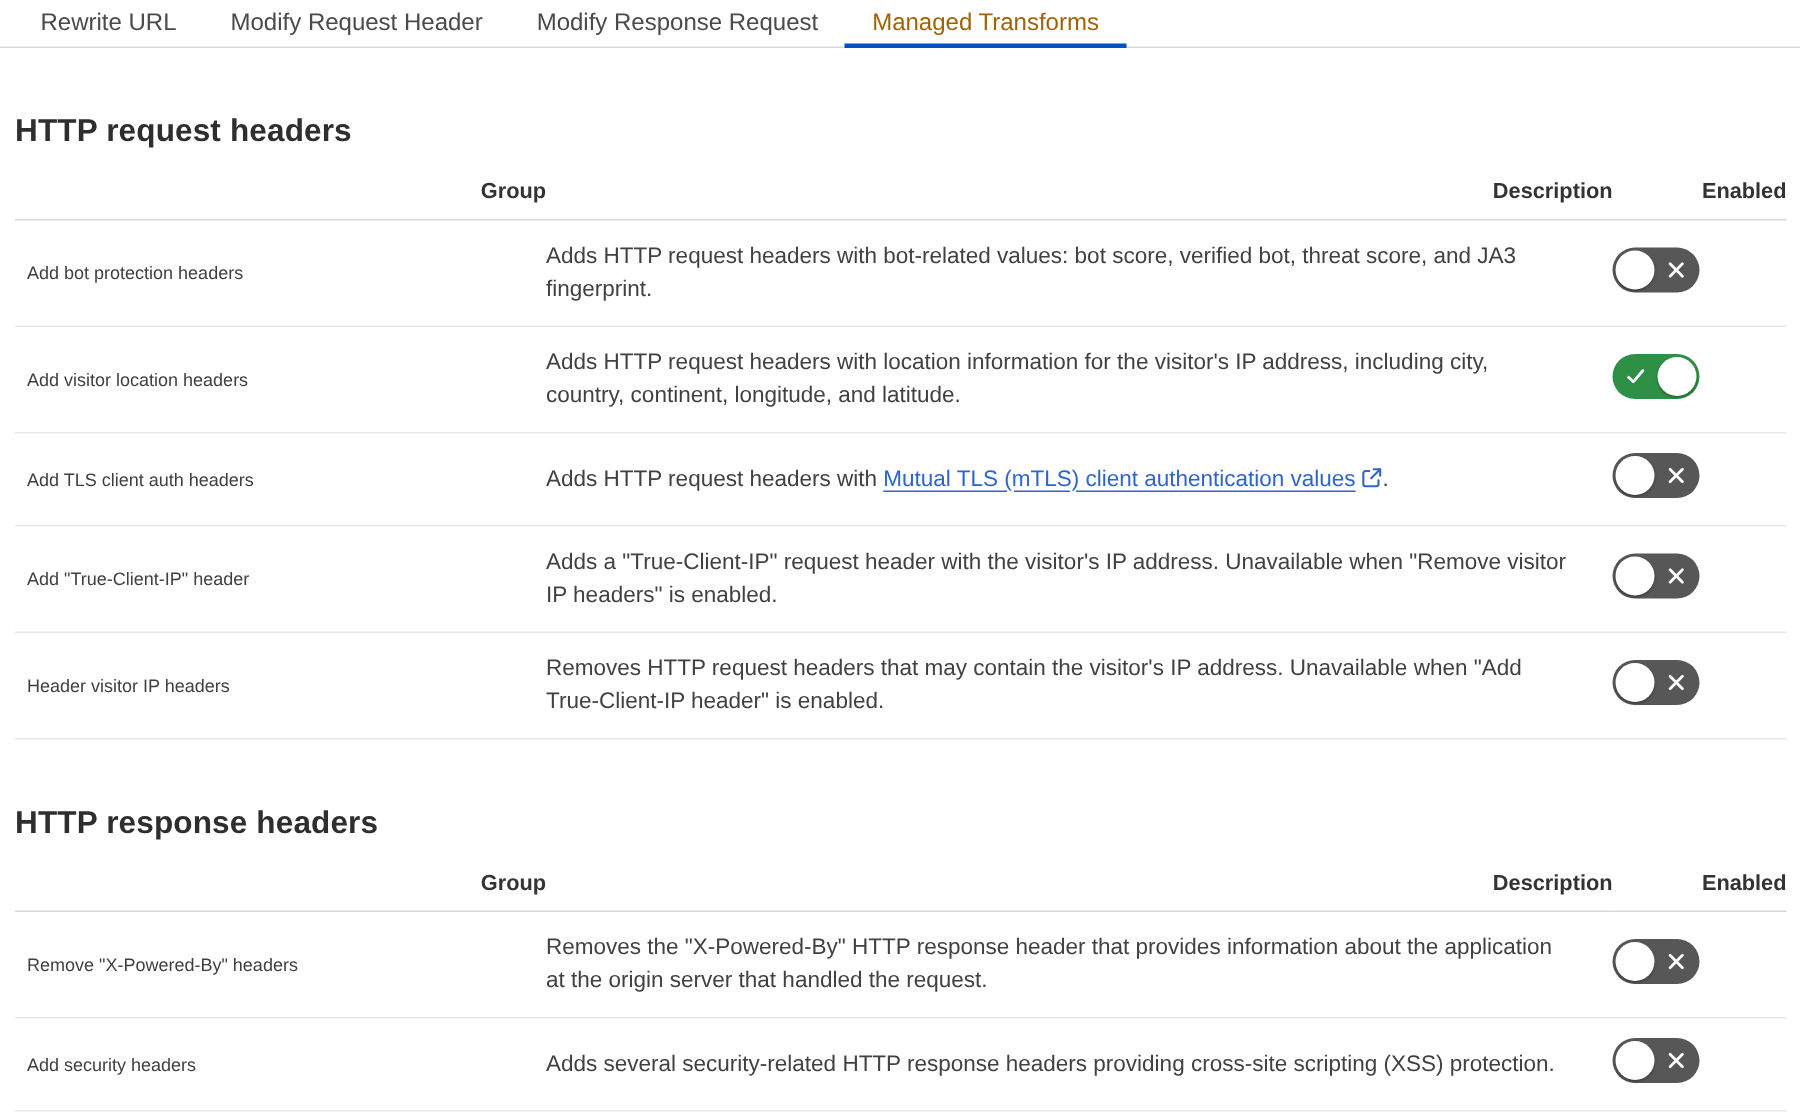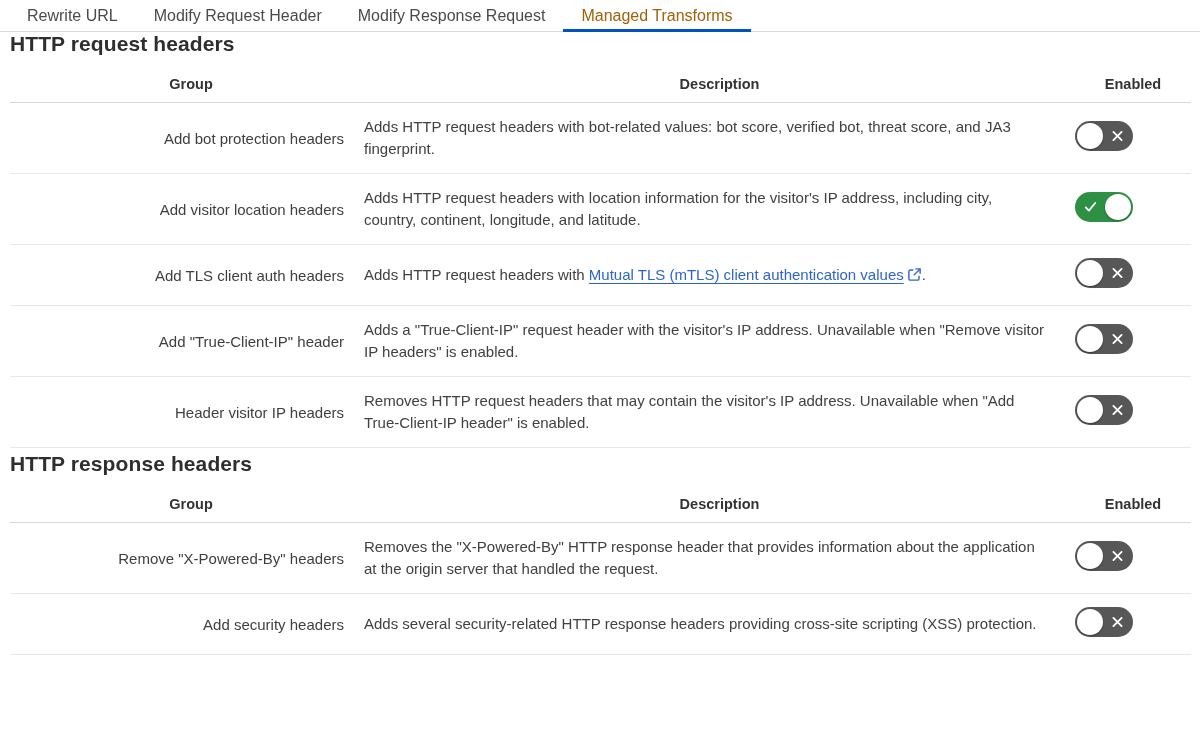--- a/index.html
+++ b/index.html
@@ -9,35 +9,35 @@
   
   .tabbar { display:flex; align-items:stretch; height:32px; border-bottom:1px solid #d9d9d9; padding-left:9px; }
   .tab { display:flex; align-items:center; padding:0 18px; font-size:16px; color:#4a4a4a;
          cursor:pointer; position:relative; white-space:nowrap; }
   .tab.active { color:#a16207; font-weight:400; }
   .tab.active::after { content:""; position:absolute; left:0; right:0; bottom:-1px; height:3px;
          background:var(--accent-blue); }
 
   
   .content { padding:0 9px 0 10px; }
-  .section-head { display:flex; align-items:center; gap:29px; }
+  .section-head { display:flex; align-items:center; gap:29px; margin-top:44px; }
   .section-head h2 { font-size:21px; font-weight:700; color:#2e2e2e; letter-spacing:.1px; }
 
   .chip { display:inline-flex; align-items:center; gap:7px; background:var(--chip-bg);
           color:var(--chip-text); font-size:13.5px; font-weight:400; border-radius:14px;
           padding:6px 13px 6px 11px; text-decoration:none; cursor:pointer; }
   .chip svg { flex:0 0 auto; }
 
   table { width:100%; border-collapse:collapse; margin-top:14px; table-layout:fixed; }
-  th { text-align:center; font-size:14.5px; font-weight:700; color:#333;
+  th { text-align:right; font-size:14.5px; font-weight:700; color:#333;
        padding:6px 0 10px 0; border-bottom:1px solid #d8d8d8; }
   th.col-group, td.cell-group { width:354px; padding-left:8px; }
   th.col-enabled, td.cell-enabled { width:116px; }
   td { border-bottom:1px solid #e8e8e8; vertical-align:middle; padding-top:13px; padding-bottom:13px; }
-  td.cell-group { font-size:15px; color:#3f3f3f; padding-right:20px;text-align:right; }
+  td.cell-group { font-size:12px; color:#3f3f3f; padding-right:20px; }
   td.cell-desc  { font-size:15px; color:#414141; line-height:22px; padding-right:30px; }
   td.cell-desc a { color:var(--link-blue); text-decoration:underline; text-underline-offset:3px; }
   td.cell-desc .extlink-icon { display:inline-block; vertical-align:-2px; margin-left:3px; }
 
   
   .toggle { position:relative; width:58px; height:30px; border:none; border-radius:15px;
             cursor:pointer; display:inline-block; padding:0; }
   .toggle.off { background:var(--toggle-off); }
   .toggle.on  { background:var(--toggle-on); }
   .toggle .knob { position:absolute; top:2px; width:26px; height:26px; border-radius:50%;

